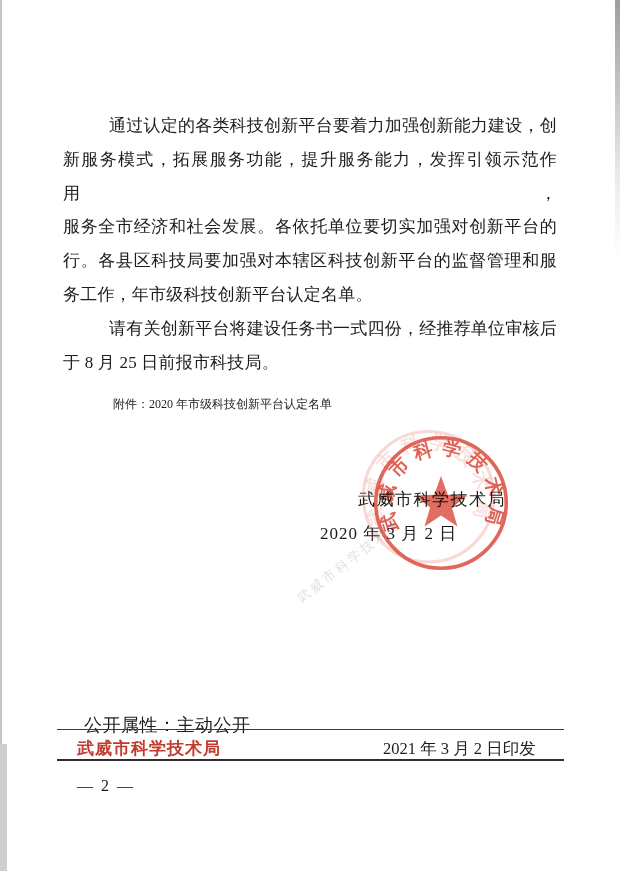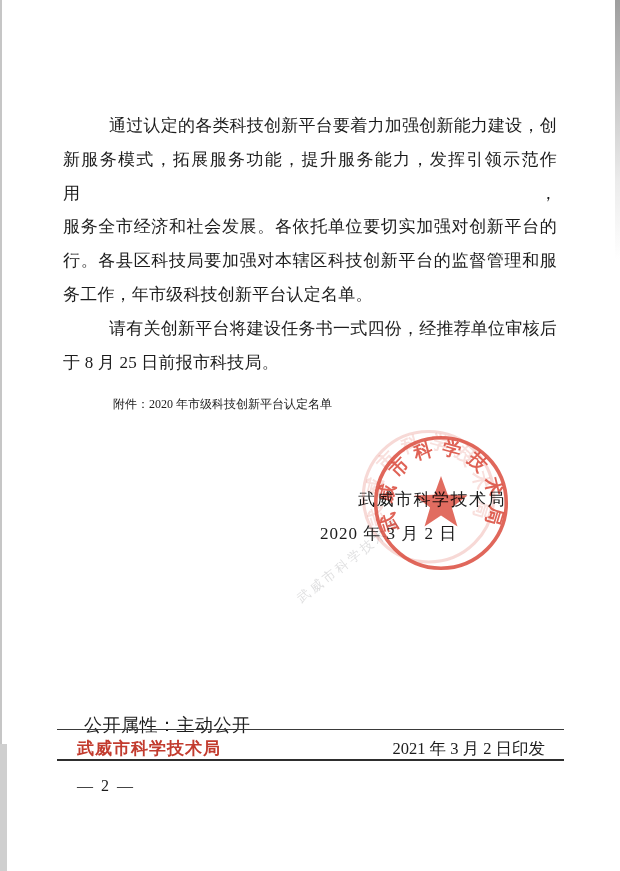--- a/index.html
+++ b/index.html
@@ -40,21 +40,21 @@
                 font-size:13px; color:rgba(140,140,145,.28);
                 transform:rotate(-38deg); letter-spacing:3px; pointer-events:none; }
 
   
   .publicity { position:absolute; left:84px; top:700px; font-size:18px; letter-spacing:.5px;margin-top:13px; }
   .rule-top    { position:absolute; left:57px; top:729px; width:507px; height:1px; background:#3a3a3a; }
   .rule-bottom { position:absolute; left:57px; top:759px; width:507px; height:2px; background:#2e2e2e; }
   .issuer { position:absolute; left:77px; top:737px; font-size:17px; font-weight:bold;
             letter-spacing:1px; }
   .print-date { position:absolute; left:383px; top:738px; width:162px;
-                text-align:right; font-size:16.5px; }
+                text-align:left; font-size:16.5px; }
   .page-num { position:absolute; left:77px; top:777px; font-size:16px; letter-spacing:2px; }
 </style>
 </head>
 <body>
 
 <div class="edge-left"></div>
 <div class="edge-left-b"></div>
 <div class="edge-right"></div>
 
 <div class="body-text">

